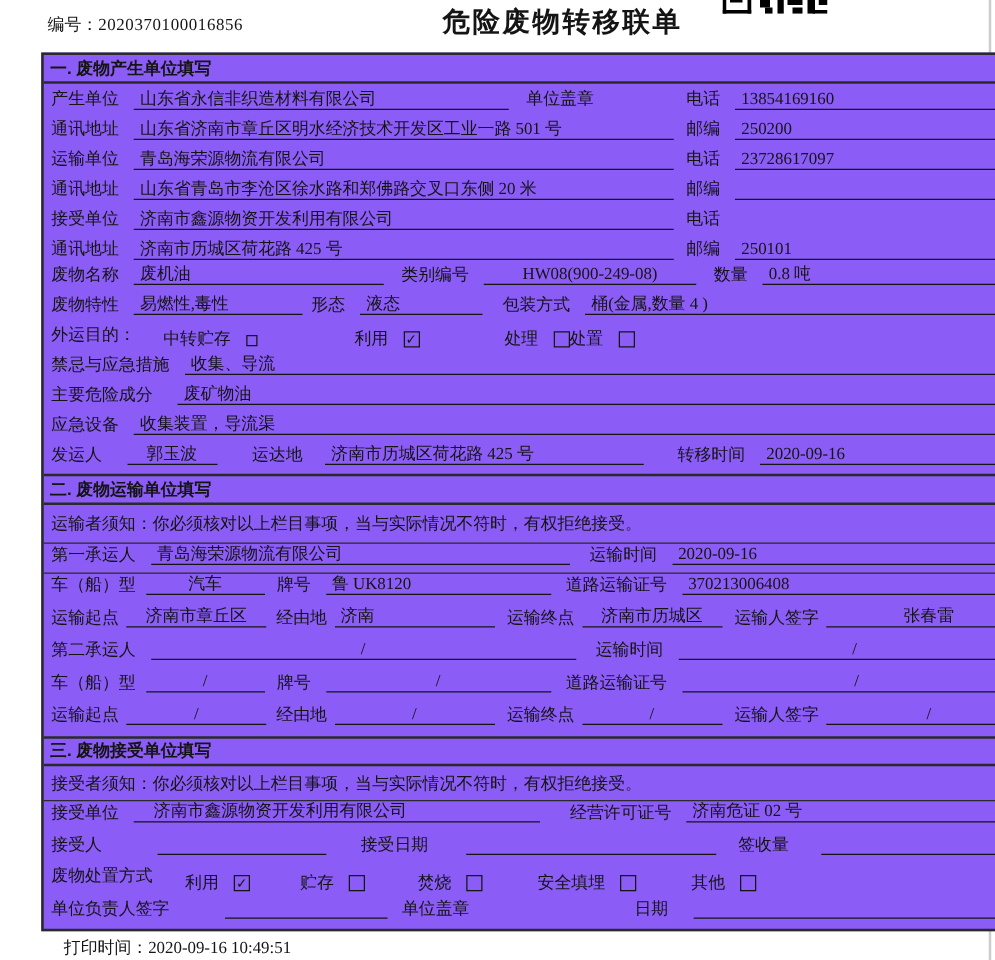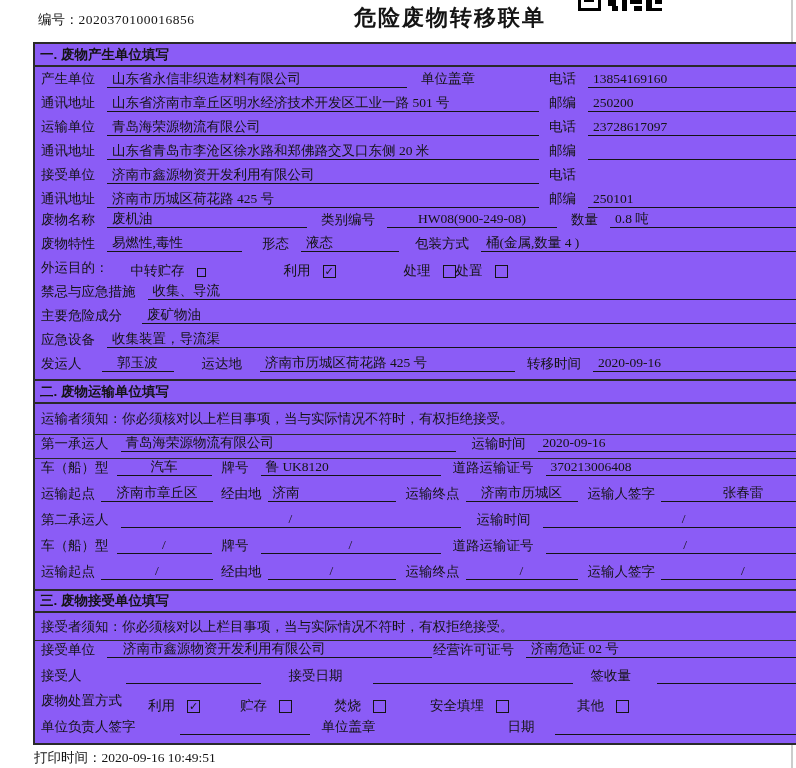--- a/index.html
+++ b/index.html
@@ -27,21 +27,21 @@
   .lbl{margin-right:12px}
   .left{width:508px;display:flex;align-items:flex-end}
   .right{flex:1;display:flex;align-items:flex-end}
   .val{border-bottom:1px solid #141414;height:17px;line-height:16px;padding:0 5px;overflow:hidden}
   .val.grow{flex:1}
   .val.c{text-align:center}
   .cb{width:13px;height:13px;border:1.5px solid #141414;display:flex;align-items:center;justify-content:center;
     font-family:"DejaVu Sans",sans-serif;font-size:11px;line-height:11px;margin:0 0 2px 12px;flex:none}
   .cb.sm{width:9px;height:9px;margin-bottom:3px}
   .opt{display:flex;align-items:flex-end}
-  .print-time{position:absolute;left:34px;top:749px;font-size:13.5px}
+  .print-time{position:absolute;left:51px;top:749px;font-size:13.5px}
 </style>
 </head>
 <body>
 
 <div class="page-edge"></div>
 
 <svg class="qr" viewBox="0 0 84 11" xmlns="http://www.w3.org/2000/svg">
   <g fill="#000">
     <rect x="0" y="0" width="3" height="11"></rect>
       <rect x="20" y="0" width="3" height="11"></rect>
@@ -138,21 +138,21 @@
     <span class="val" style="width:200px">废机油</span>
     <span class="lbl" style="margin-left:14px">类别编号</span>
     <span class="val c" style="width:170px">HW08(900-249-08)</span>
     <span class="lbl" style="margin-left:14px">数量</span>
     <span class="val grow">0.8 吨</span>
   </div>
 
   <div class="row h24">
     <span class="lbl">废物特性</span>
     <span class="val" style="width:135px">易燃性,毒性</span>
-    <span class="lbl" style="margin-left:20px">形态</span>
+    <span class="lbl" style="margin-left:7px">形态</span>
     <span class="val" style="width:98px">液态</span>
     <span class="lbl" style="margin-left:16px">包装方式</span>
     <span class="val grow">桶(金属,数量 4 )</span>
   </div>
 
   <div class="row h24">
     <span class="lbl">外运目的：</span>
     <span class="opt" style="margin-left:10px">
       <span>中转贮存</span>
       <span class="cb sm"></span>
@@ -184,21 +184,21 @@
   <div class="row h24">
     <span class="lbl">应急设备</span>
     <span class="val grow">收集装置，导流渠</span>
   </div>
 
   <div class="row h24">
     <span class="lbl">发运人</span>
     <span class="val c" style="width:72px;margin-left:8px">郭玉波</span>
     <span class="lbl" style="margin-left:28px">运达地</span>
     <span class="val" style="width:255px;margin-left:6px">济南市历城区荷花路 425 号</span>
-    <span class="lbl" style="margin-left:12px">转移时间</span>
+    <span class="lbl" style="margin-left:27px">转移时间</span>
     <span class="val grow">2020-09-16</span>
   </div>
 
   <div class="sec-hdr bt h25">二. 废物运输单位填写</div>
 
   <div class="notice n31">运输者须知：你必须核对以上栏目事项，当与实际情况不符时，有权拒绝接受。</div>
 
   <div class="row h24 bb">
     <span class="lbl">第一承运人</span>
     <span class="val" style="width:335px">青岛海荣源物流有限公司</span>
@@ -253,21 +253,21 @@
     <span class="val grow c">/</span>
   </div>
 
   <div class="sec-hdr bt h24">三. 废物接受单位填写</div>
 
   <div class="notice n28">接受者须知：你必须核对以上栏目事项，当与实际情况不符时，有权拒绝接受。</div>
 
   <div class="row h255">
     <span class="lbl">接受单位</span>
     <span class="val" style="width:325px;padding-left:16px">济南市鑫源物资开发利用有限公司</span>
-    <span class="lbl" style="margin-left:1px">经营许可证号</span>
+    <span class="lbl" style="margin-left:24px">经营许可证号</span>
     <span class="val grow">济南危证 02 号</span>
   </div>
 
   <div class="row h255">
     <span class="lbl">接受人</span>
     <span class="val" style="width:135px;margin-left:32px"></span>
     <span class="lbl" style="margin-left:28px">接受日期</span>
     <span class="val" style="width:200px;margin-left:18px"></span>
     <span class="lbl" style="margin-left:18px">签收量</span>
     <span class="val grow" style="margin-left:14px"></span>
@@ -284,21 +284,21 @@
       <span class="cb"></span>
     </span>
     <span class="opt" style="margin-left:42px">
       <span>焚烧</span>
       <span class="cb"></span>
     </span>
     <span class="opt" style="margin-left:44px">
       <span>安全填埋</span>
       <span class="cb"></span>
     </span>
-    <span class="opt" style="margin-left:68px">
+    <span class="opt" style="margin-left:44px">
       <span>其他</span>
       <span class="cb"></span>
     </span>
   </div>
 
   <div class="row h255">
     <span class="lbl">单位负责人签字</span>
     <span class="val" style="width:130px;margin-left:32px"></span>
     <span class="lbl" style="margin-left:12px">单位盖章</span>
     <span class="lbl" style="margin-left:120px">日期</span>

